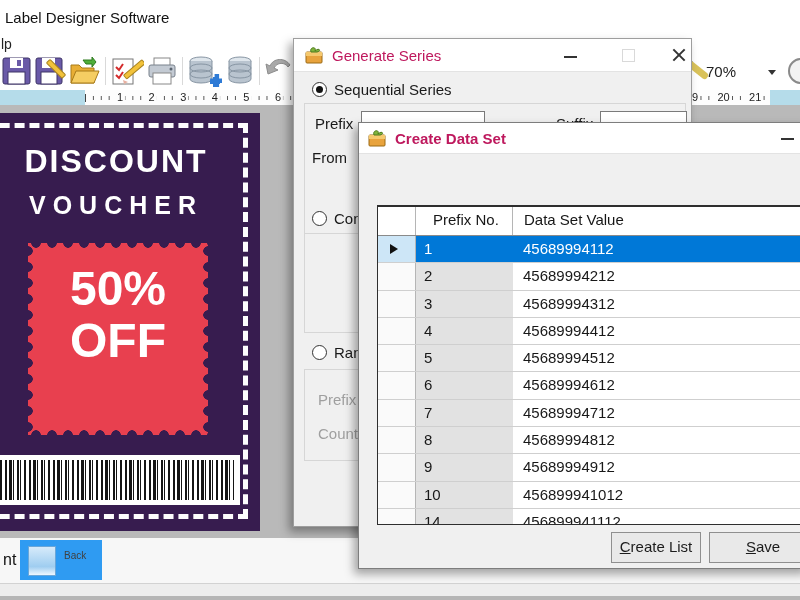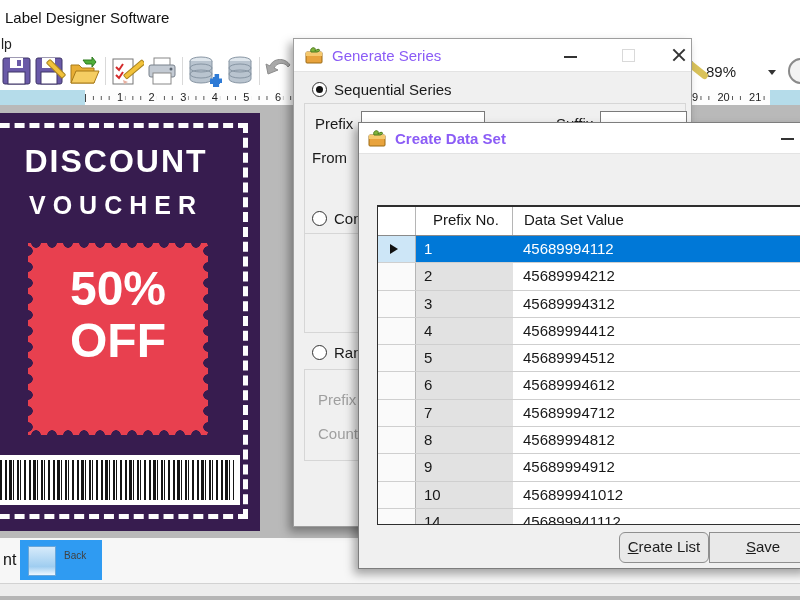--- a/index.html
+++ b/index.html
@@ -67,21 +67,21 @@
   #tab-back{position:absolute;left:20px;top:2px;width:82px;height:40px;background:#2f9bf2;}
   #book-icon{position:absolute;left:8px;top:6px;width:26px;height:28px;border:1px solid #6aa6d8;
              background:linear-gradient(180deg,#d7ebfa,#9fcdf0 70%,#eef7ff);}
   #tab-back-label{position:absolute;left:44px;top:10px;font-size:10px;font-weight:400;color:#404040;}
   #statusbar{left:0;top:583px;width:800px;height:13px;background:#ededed;border-top:1px solid #d2d2d2;z-index:2;}
   #statusbar2{left:0;top:596px;width:800px;height:4px;background:#b5b5b5;z-index:2;}
 
   
   .dialog{position:absolute;background:#f0f0f0;box-shadow:-4px 5px 9px rgba(0,0,0,.35);}
   .dlg-titlebar{position:absolute;left:0;top:0;right:0;background:#fff;border-bottom:1px solid #e3e3e3;}
-  .dlg-title{position:absolute;font-size:15px;color:#8b5cf6;white-space:nowrap;}
+  .dlg-title{position:absolute;font-size:15px;color:#be185d;white-space:nowrap;}
   .cap-btn{position:absolute;width:34px;height:24px;top:3px;}
   .glyph-min{position:absolute;left:10px;top:14px;width:13px;height:0;border-top:2px solid #333;}
   .glyph-max{position:absolute;left:11px;top:7px;width:11px;height:11px;border:1px solid #d9d9d9;}
   .glyph-x{position:absolute;left:16px;top:5px;width:2px;height:16px;background:#333;transform:rotate(45deg);}
   .glyph-x2{position:absolute;left:16px;top:5px;width:2px;height:16px;background:#333;transform:rotate(-45deg);}
 
   
   #gs-dialog{left:293px;top:38px;width:397px;height:487px;border:1px solid #9e9e9e;z-index:10;}
   #gs-dialog .dlg-titlebar{height:32px;}
   .radio{position:absolute;width:13px;height:13px;border:1px solid #333;border-radius:50%;background:#fff;}
@@ -107,21 +107,21 @@
   .c-serial{left:38px;width:96px;background:#e2e2e2;border-right:1px solid #b5b5b5;padding-left:8px;}
   .c-val{left:135px;right:0;background:#fff;padding-left:10px;}
   .trow.selected .c-serial,.trow.selected .c-val{background:#0078d7;color:#fff;}
   .trow.selected .c-sel{background:#cde6f7;}
   .rowarrow{position:absolute;left:12px;top:8px;width:0;height:0;border-top:5px solid transparent;
             border-bottom:5px solid transparent;border-left:8px solid #111;}
   .btn{position:absolute;top:409px;height:29px;background:#e9e9e9;border:1px solid #8f8f8f;
        font-size:15px;color:#1c1c1c;text-align:center;line-height:28px;}
   #btn-import{left:17px;width:106px;}
   #btn-export{left:132px;width:104px;}
-  #btn-createlist{left:260px;width:88px;border-radius:6px;}
+  #btn-createlist{left:252px;width:88px;}
   #btn-save{left:350px;width:106px;}
 
   
   .icon-18{position:absolute;width:19px;height:18px;}
 </style>
 </head>
 <body>
 
 <div class="abs" id="titlebar">
   <div class="abs" id="window-title">Label Designer Software</div>
@@ -194,21 +194,21 @@
       </svg>
   </span>
   <span class="tbsep" style="left:259px"></span>
   <span class="tbicon" style="left:263px">
     <svg width="32" height="32" viewBox="0 0 32 32">
         <path d="M27 10 C22 2 10 3 7 11 L3 9 L5 19 L15 15 L11 13 C14 7 22 7 25 12 Z" fill="#a8a8a8" stroke="#8c8c8c"></path>
       </svg>
   </span>
 
   <div class="abs" id="zoom-select">
-    <span id="zoom-text">89%</span>
+    <span id="zoom-text">70%</span>
     <span class="dd-tri"></span>
   </div>
 </div>
 <div class="abs" id="pencil-partial"></div>
 <div class="abs" id="circle-partial"></div>
 
 <div class="abs" id="ruler-corner"></div>
 <div class="abs" id="ruler">
   <div class="ticks-a"></div>
   <div class="ticks-b"></div>

